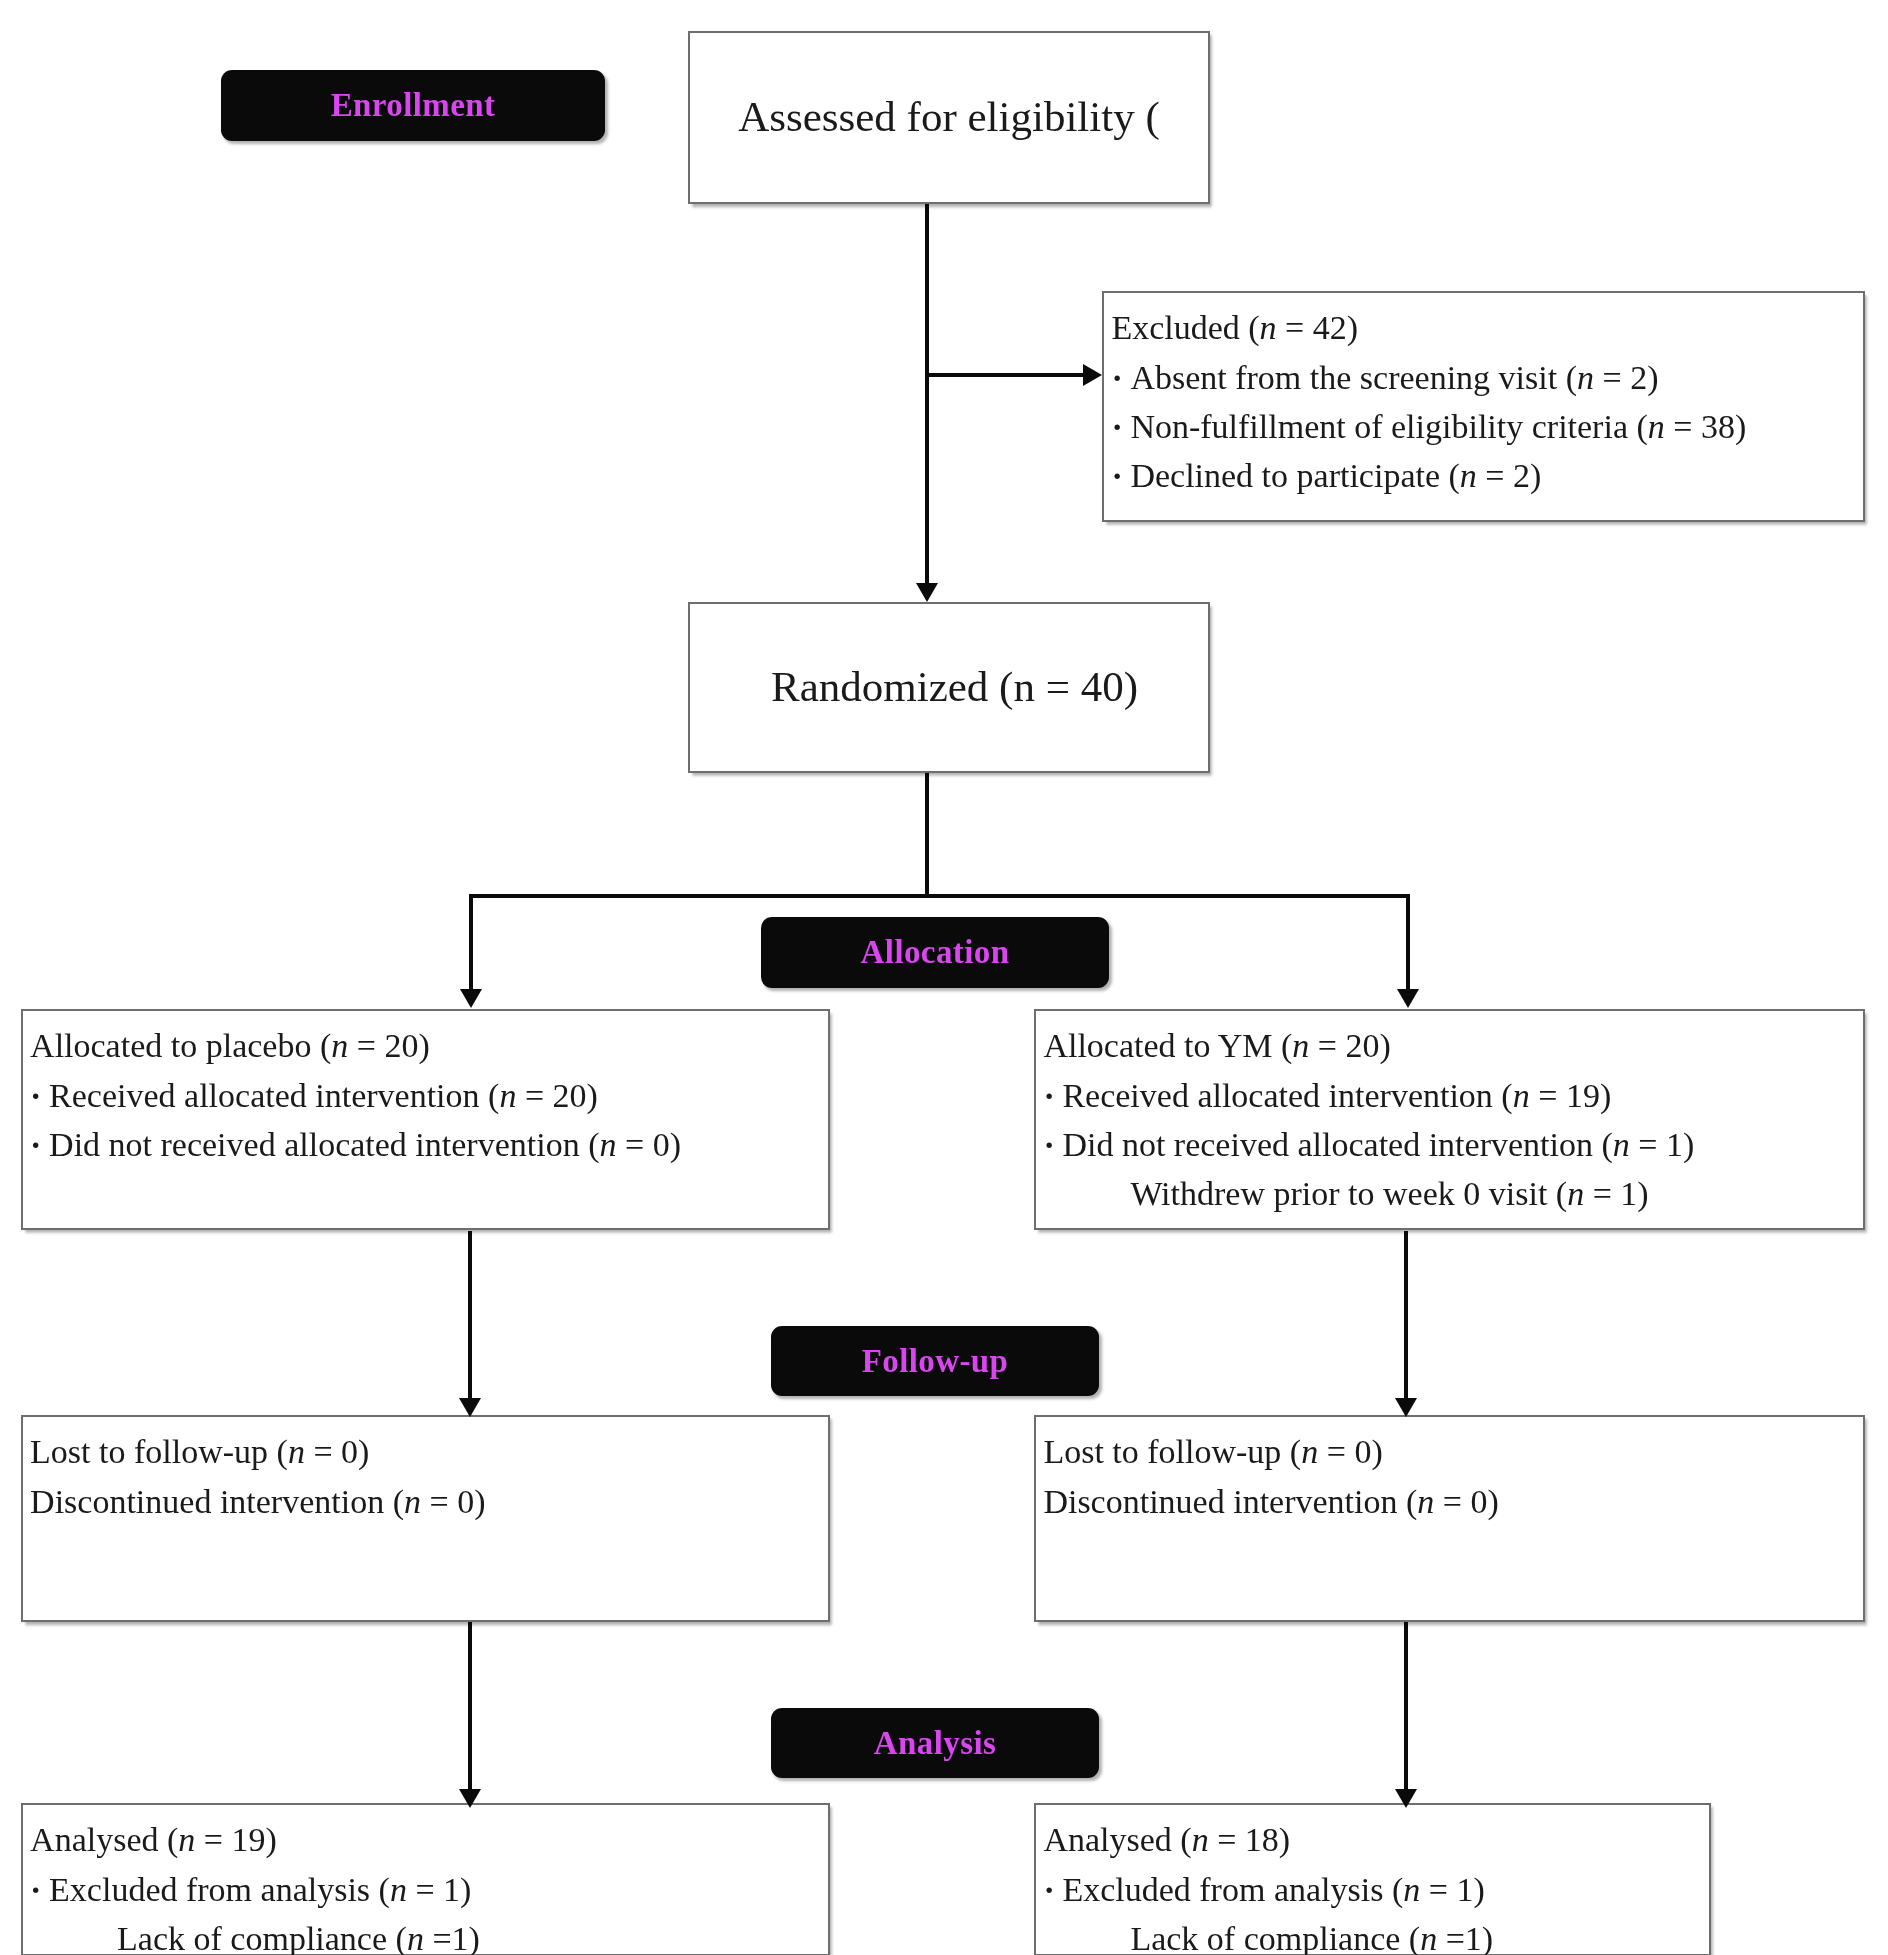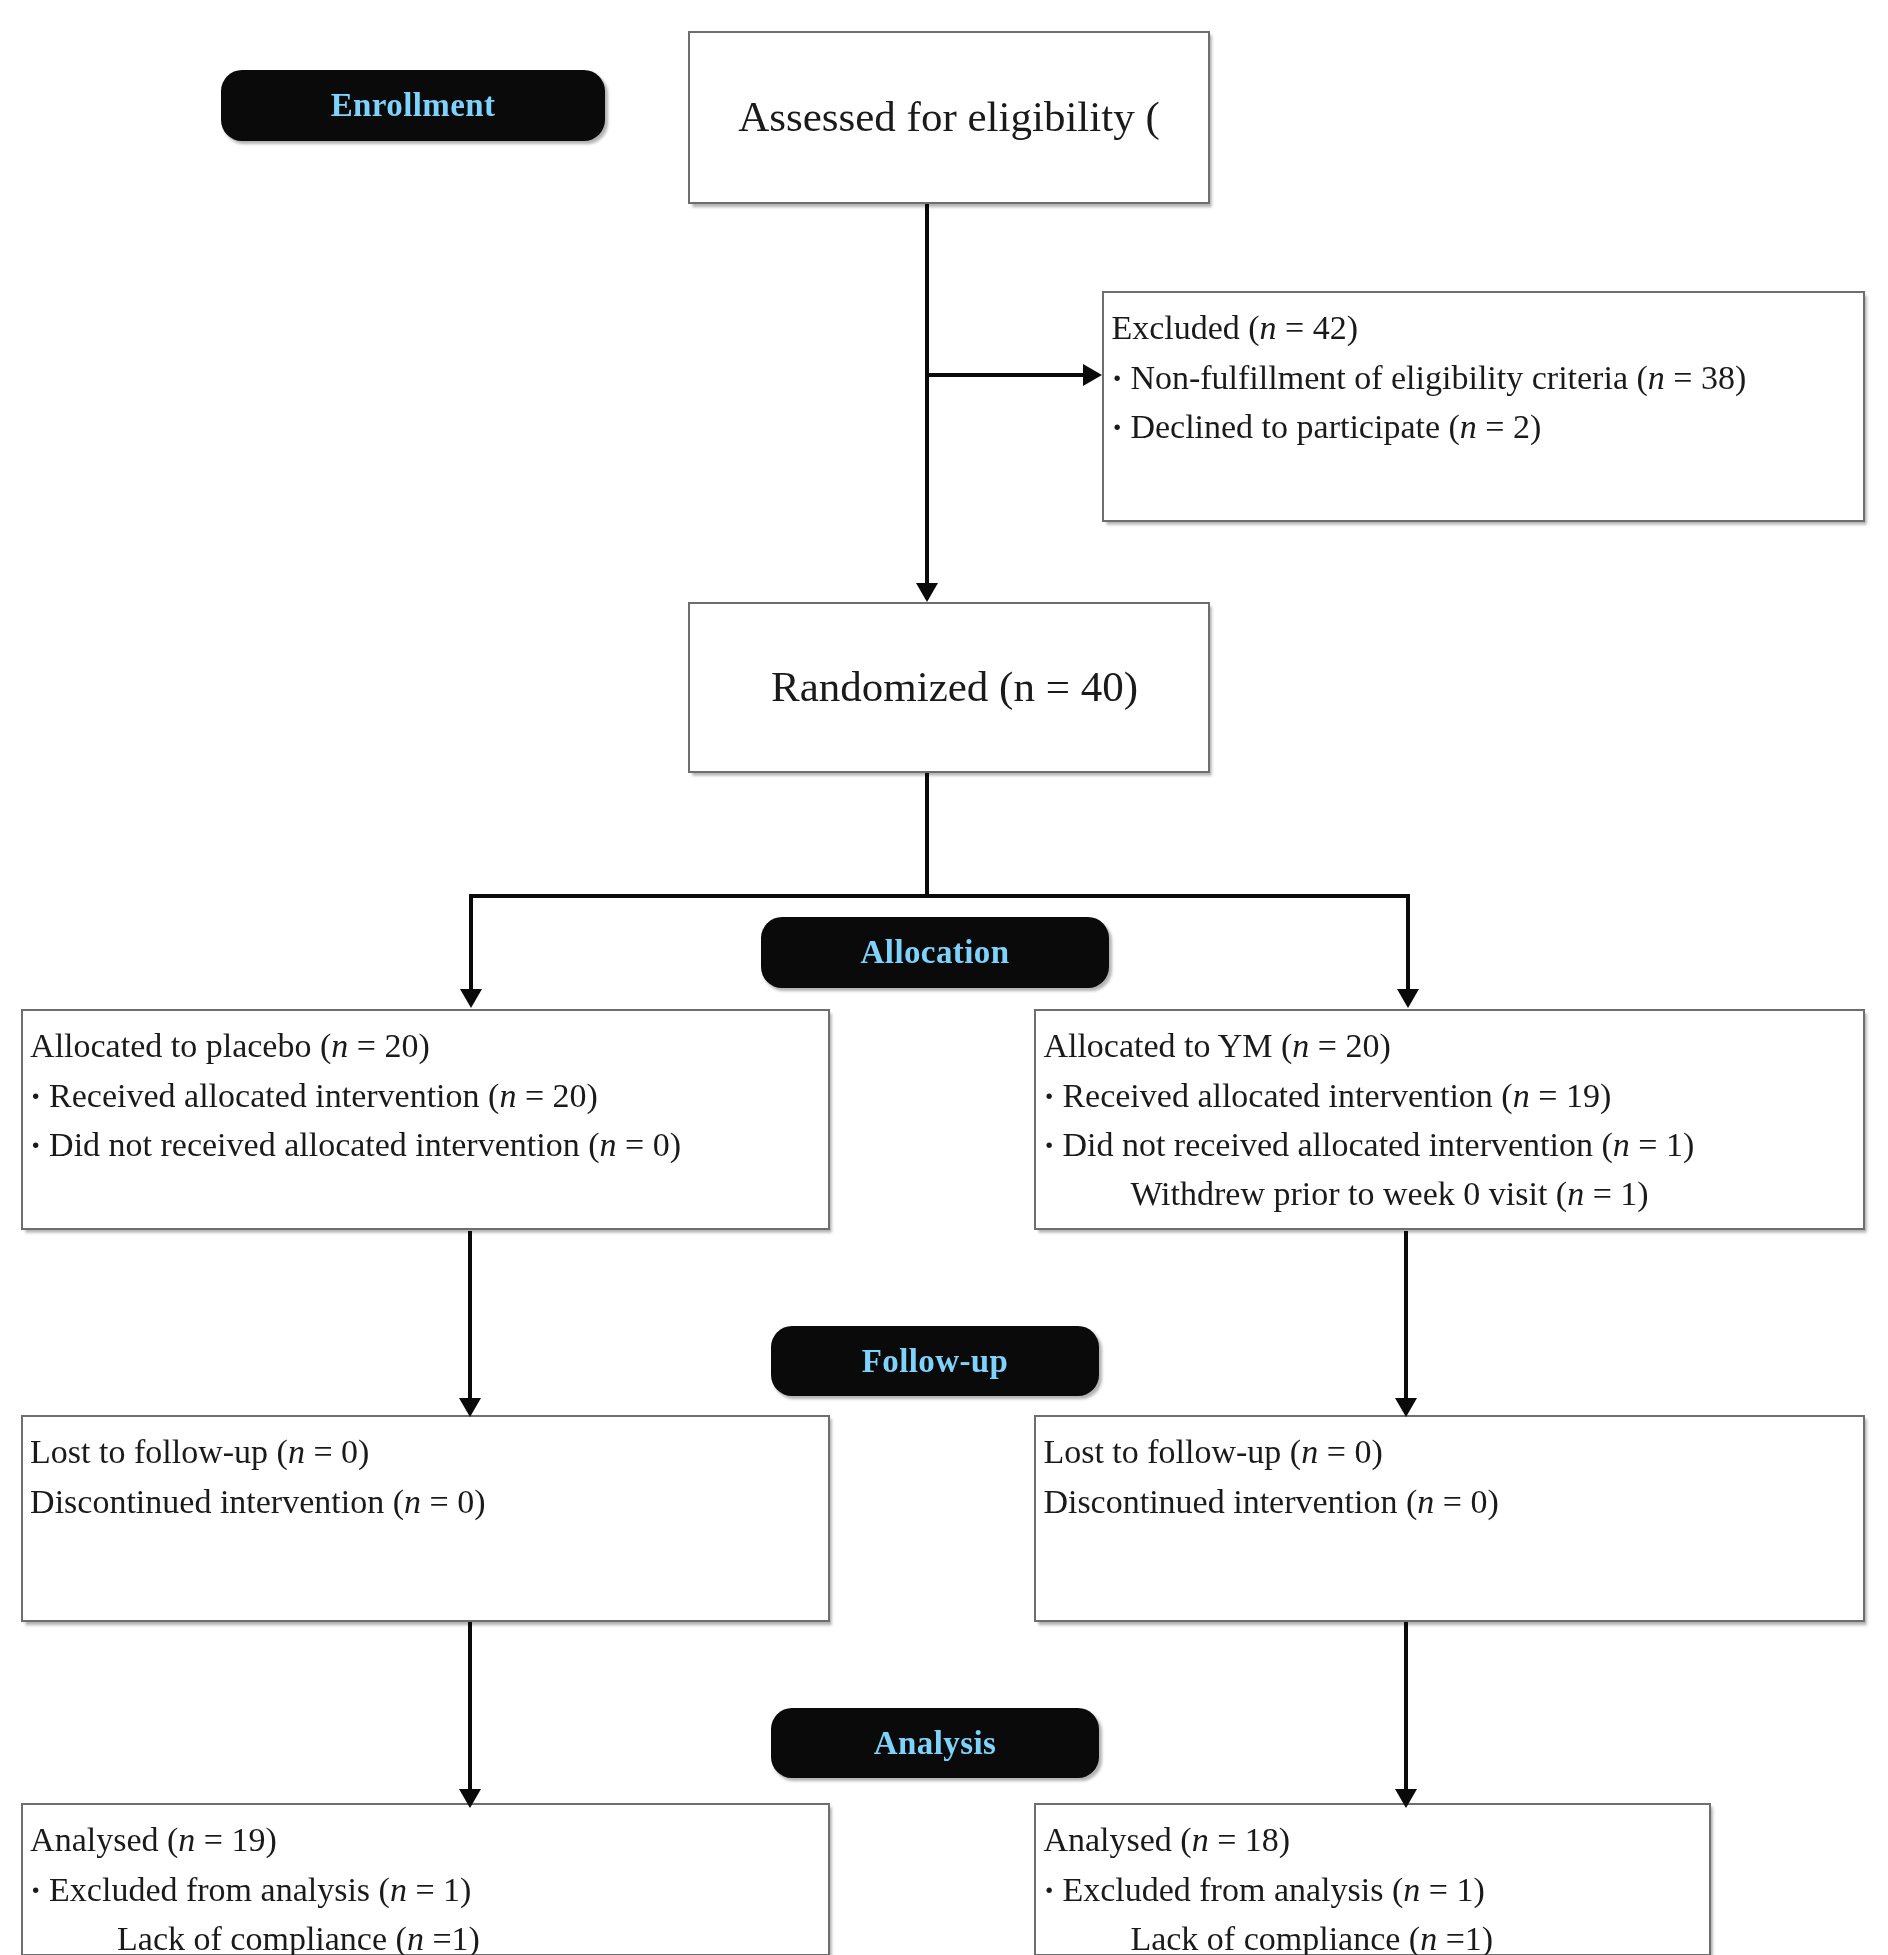--- a/index.html
+++ b/index.html
@@ -16,22 +16,22 @@
     width: 1888px;
     height: 1955px;
     background: #ffffff;
     overflow: hidden;
   }
 
   
   .stage-pill {
     position: absolute;
     background: #0a0a0a;
-    color: #7dd3fc;
-    border-radius: 21px;
+    color: #d946ef;
+    border-radius: 11px;
     display: flex;
     align-items: center;
     justify-content: center;
     font-weight: bold;
     font-size: 33px;
     letter-spacing: 0.4px;
     box-shadow: 2.2px 3px 3px rgba(0,0,0,0.30);
     z-index: 5;
   }
 
@@ -130,20 +130,21 @@
 
   <div class="vline" style="left:925px; top:204px; height:395px;"></div>
   <div class="arrow-down" style="left:916px; top:583px;"></div>
 
   <div class="hline" style="left:925px; top:373px; width:159px;"></div>
   <div class="arrow-right" style="left:1083px; top:364px;"></div>
 
   <div class="node-box" style="left:1102px; top:262px; width:763px; height:231px;margin-top:29px;">
     <div class="box-inner">
       <div class="line"><span>Excluded (</span><span class="it">n</span><span> = 42)</span></div>
+      <div class="line bullet"><span>Absent from the screening visit (</span><span class="it">n</span><span> = 2)</span></div>
       <div class="line bullet"><span>Non-fulfillment of eligibility criteria (</span><span class="it">n</span><span> = 38)</span></div>
       <div class="line bullet"><span>Declined to participate (</span><span class="it">n</span><span> = 2)</span></div>
     </div>
   </div>
 
   <div class="node-box center" style="left:688px; top:602px; width:522px; height:171px;padding-left:11px;">
     <div class="center-line"><span>Randomized (</span><span class="it">n</span><span> = 40)</span></div>
   </div>
 
   <div class="vline" style="left:925px; top:773px; height:123px;"></div>

